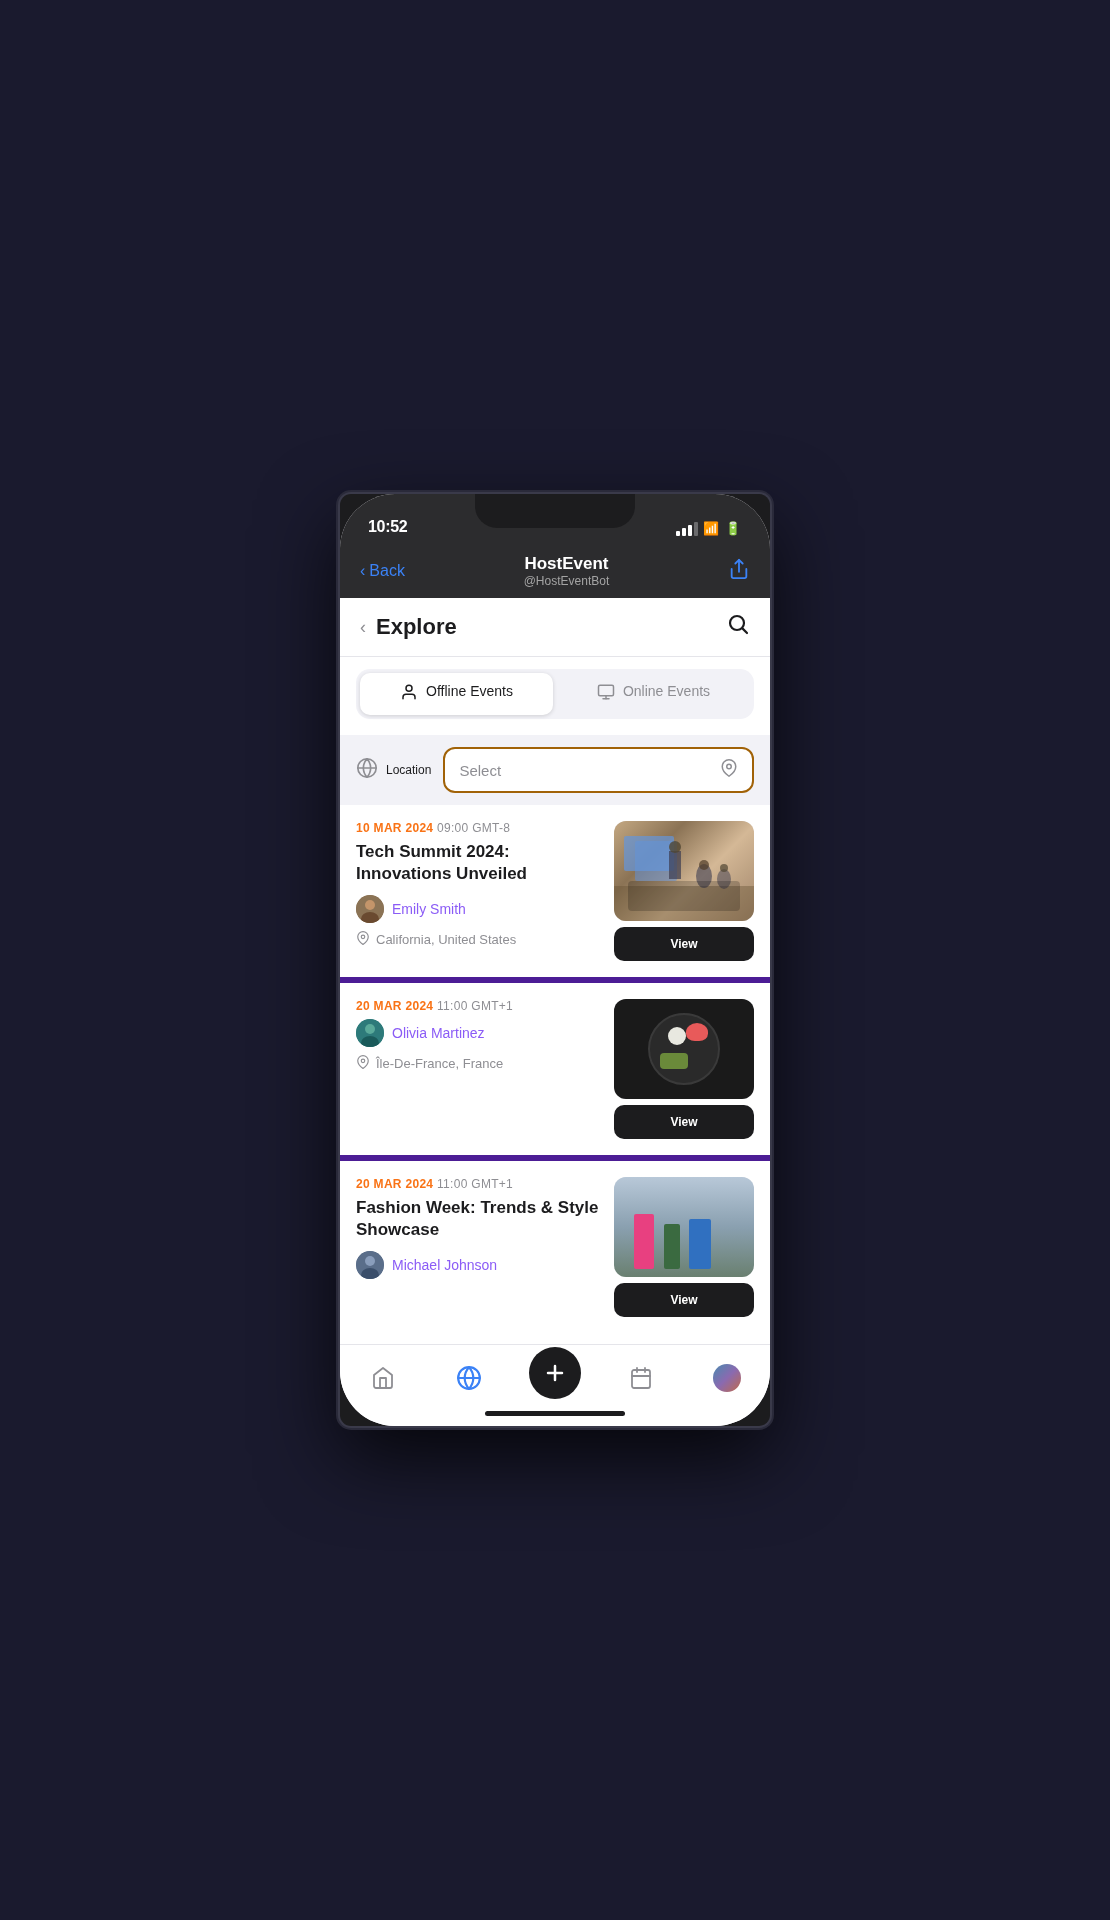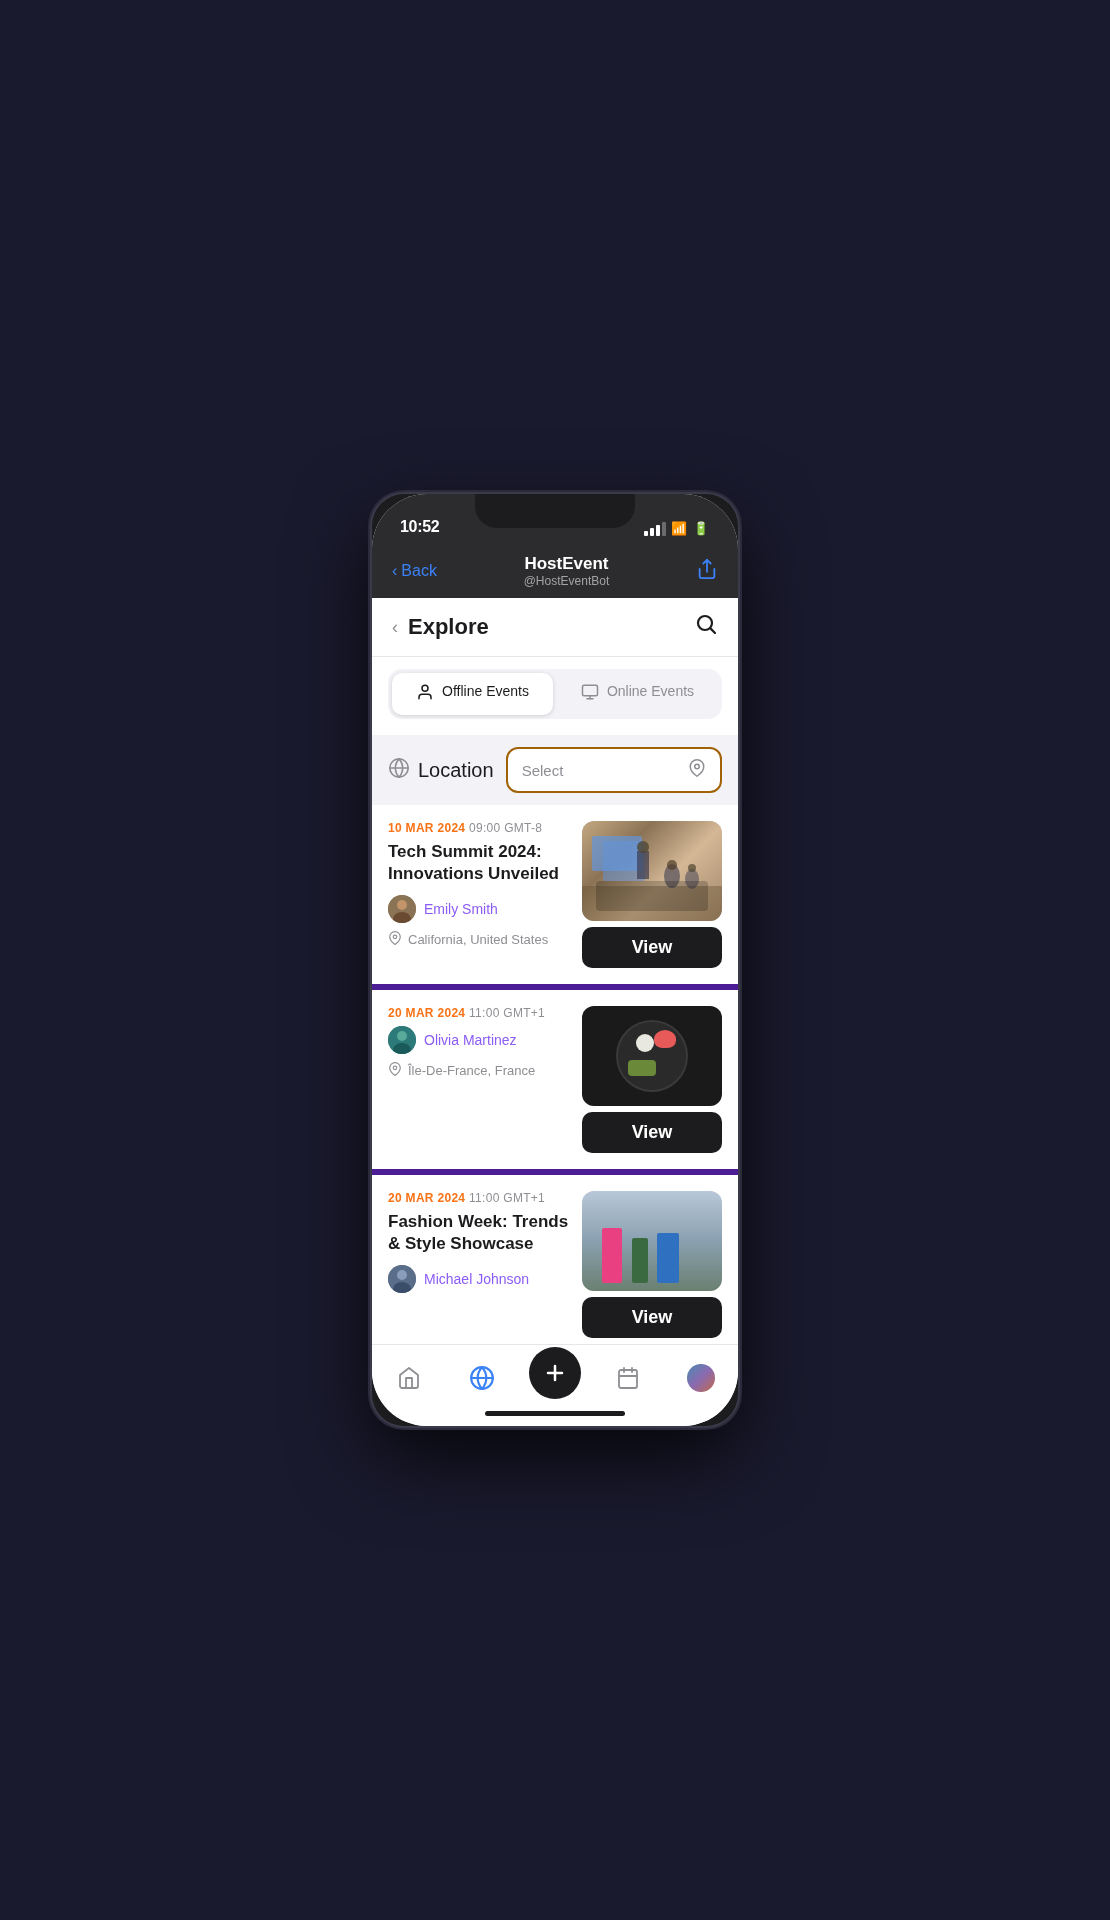--- a/index.html
+++ b/index.html
@@ -5,24 +5,24 @@
     * { margin: 0; padding: 0; box-sizing: border-box; }
     body {
       background: #1a1a2e;
       display: flex;
       justify-content: center;
       align-items: center;
       min-height: 100vh;
       font-family: -apple-system, BlinkMacSystemFont, 'SF Pro Display', 'Helvetica Neue', sans-serif;
     }
     .phone-frame {
-      width: 366px;
+      width: 430px;
       height: 932px;
       background: #1c1c1e;
-      border-radius: 32px;
+      border-radius: 11px;
       position: relative;
       box-shadow: 0 0 0 2px #3a3a4a, 0 0 0 4px #2a2a3a, 0 30px 80px rgba(0,0,0,0.8);
       overflow: hidden;
     }
     .phone-frame::before {
       content: '';
       position: absolute;
       top: 0; left: 50%;
       transform: translateX(-50%);
       width: 160px; height: 34px;
@@ -167,21 +167,21 @@
       padding: 12px 16px;
       display: flex;
       align-items: center;
       gap: 12px;
     }
     .location-left {
       display: flex; align-items: center; gap: 8px;
       flex: 0 0 auto;
     }
     .location-globe { font-size: 20px; color: #8e8e93; }
-    .location-label { font-size: 20px; font-weight: 500; color: #1c1c1e; }
+    .location-label { font-size: 12px; font-weight: 500; color: #1c1c1e; }
     .location-select {
       flex: 1;
       background: white;
       border: 2px solid #a16207;
       border-radius: 12px;
       padding: 10px 14px;
       display: flex;
       align-items: center;
       justify-content: space-between;
       cursor: pointer;
@@ -360,21 +360,21 @@
       background: #3070c0;
       border-radius: 2px;
     }
 
     .view-button {
       background: #1c1c1e;
       color: white;
       border: none;
       border-radius: 10px;
       padding: 10px 0;
-      font-size: 18px;
+      font-size: 12px;
       font-weight: 600;
       cursor: pointer;
       width: 100%;
     }
 
     
     .tab-bar {
       background: white;
       border-top: 1px solid #e5e5ea;
       height: 82px;

